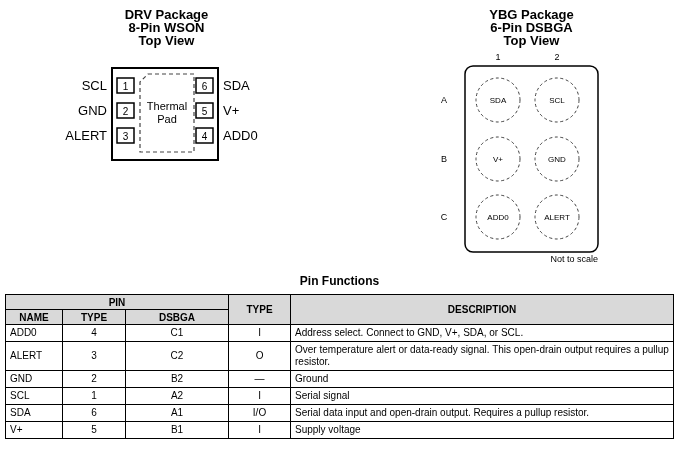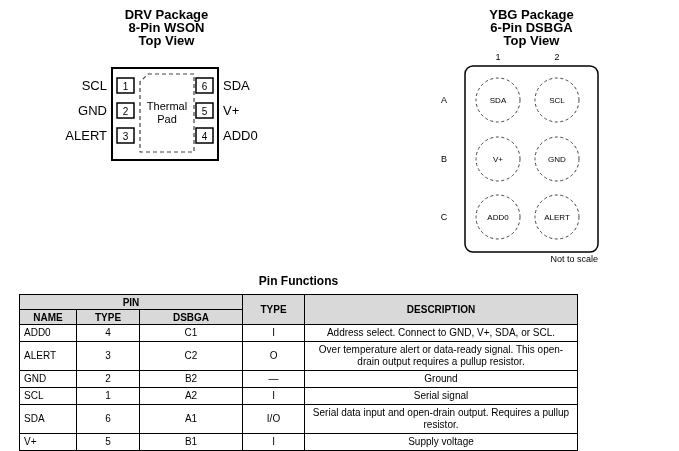--- a/index.html
+++ b/index.html
@@ -10,34 +10,34 @@
   }
   .abs { position:absolute; }
   .pkg-title { position:absolute; text-align:center; font-weight:bold; font-size:13px; line-height:13px; }
   svg text { font-family:"Liberation Sans", sans-serif; fill:#000; }
   .pkg-label  { font-size:13px; }
   .pin-num    { font-size:10px; text-anchor:middle; }
   .pad-label  { font-size:11px; text-anchor:middle; }
   .grid-label { font-size:9px;  text-anchor:middle; }
   .ball-label { font-size:8px;  text-anchor:middle; }
   .note-label { font-size:9px;  text-anchor:end; }
-  .table-wrap { position:absolute; left:19px; top:274px; width:559px; }
+  .table-wrap { position:absolute; left:5px; top:274px; width:669px; }
   .table-title { text-align:center; font-weight:bold; font-size:12px; margin-bottom:6px; }
   table.pinfn { border-collapse:collapse; width:100%; table-layout:fixed; }
   .pinfn th {
     background:#d9d9d9; border:1px solid #000; font-weight:bold; font-size:10px;
     text-align:center; padding:1px 2px; height:15px;
   }
   .pinfn td {
     border:1px solid #000; font-size:10px; line-height:12px; padding:2px 4px;
     vertical-align:middle; height:16px;
   }
   .c-name { text-align:left; }
   .c-ctr  { text-align:center; }
-  .c-desc { text-align:center; }
+  .c-desc { text-align:left; }
 </style>
 </head>
 <body>
 
 <div class="page">
 
   <div class="pkg-title" style="left:100px; top:8px; width:133px;">
     <div>DRV Package</div>
     <div>8-Pin WSON</div>
     <div>Top View</div>

